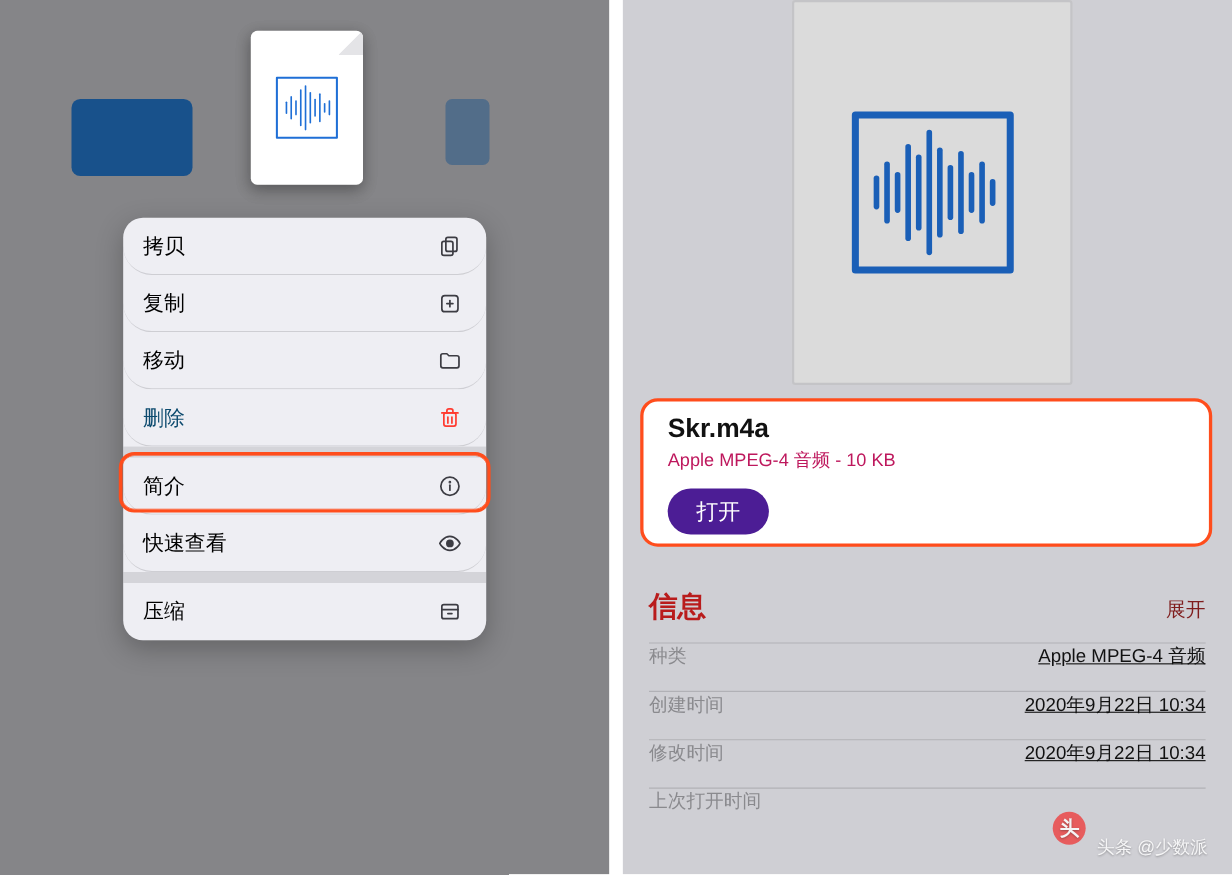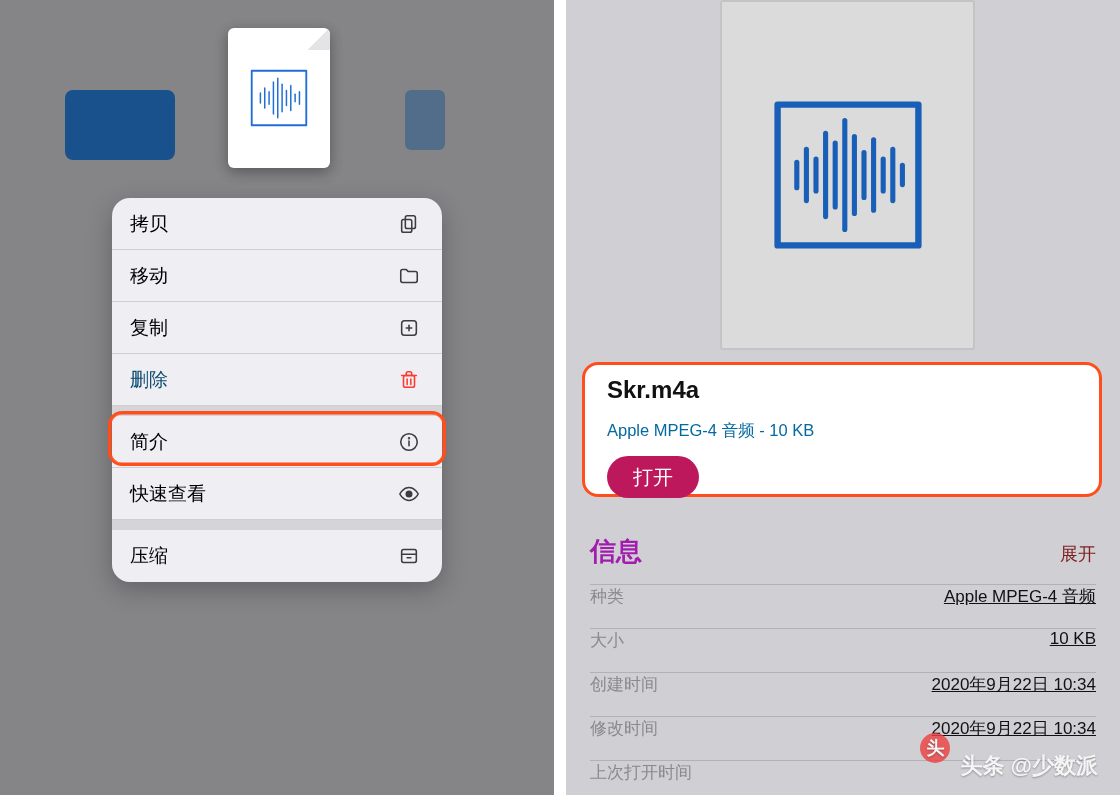--- a/index.html
+++ b/index.html
@@ -66,20 +66,21 @@
       box-shadow: 0 8px 24px rgba(0,0,0,.25);
       overflow: hidden;
     }
     .menu-item {
       display: flex; align-items: center; justify-content: space-between;
       height: 52px;
       padding: 0 20px 0 18px;
       font-size: 19px;
       color: #000;
       border-bottom: 1px solid rgba(60,60,67,.18);
+      border-radius: 26px;
     }
     .menu-item:last-child { border-bottom: none; }
     .menu-item .icon-slot { width: 26px; display:flex; justify-content:center; }
     .menu-item.destructive { color: #0c4a6e; }
     .menu-item.destructive svg { stroke: #ff3b30; }
     .menu-sep { height: 10px; background: rgba(60,60,67,.14); }
     .menu-item.highlight {
       position: relative;
     }
     .highlight-ring {
@@ -116,38 +117,38 @@
       height: 135px;
       background: #fff;
       border: 3px solid #ff4d1c;
       border-radius: 16px;
       padding: 11px 22px 14px;
     }
     .info-card .filename {
       font-size: 24px; font-weight: 700; color: #111;
     }
     .info-card .subtitle {
-      margin-top: 16px;
-      font-size: 16.5px; color: #0369a1;
+      margin-top: 4px;
+      font-size: 16.5px; color: #be185d;
     }
     .open-btn {
       margin-top: 14px;
       display: inline-flex; align-items:center; justify-content:center;
       height: 42px; padding: 0 26px;
-      background: #be185d;
+      background: #4c1d95;
       color: #fff; font-size: 20px;
       border-radius: 22px;
       border: none;
     }
     .meta-title-row {
       position: absolute;
       left: 24px; top: 534px; right: 24px;
       display:flex; justify-content:space-between; align-items:baseline;
     }
-    .meta-title { font-size: 26px; font-weight: 700; color: #a21caf; }
+    .meta-title { font-size: 26px; font-weight: 700; color: #b91c1c; }
     .expand-link { font-size: 18px; color: #7f1d1d; }
     .meta-list {
       position: absolute;
       left: 24px; right: 24px; top: 584px;
     }
     .meta-row {
       display:flex; justify-content:space-between; align-items:flex-start;
       height: 44px;
       border-top: 1px solid rgba(60,60,67,.2);
       font-size: 17px;
@@ -162,21 +163,21 @@
       color:#fff;
       text-shadow: 0 1px 2px rgba(0,0,0,.4);
       opacity: .8;
     }
     .footer-mark .logo {
       width: 30px; height: 30px; border-radius: 50%;
       background:#ed4040; color:#fff;
       display:flex;align-items:center;justify-content:center;
       font-size:18px; font-weight:700;
     }
-    .footer-mark .txt { font-size: 22px; font-weight:700;margin-top:36px; }
+    .footer-mark .txt { font-size: 16px; font-weight:400;margin-top:36px; }
     
     svg { stroke:#3c3c43; stroke-width:1.7; fill:none; stroke-linecap:round; stroke-linejoin:round; }
     
     .audio-icon rect { stroke:#1f6fd6; stroke-width:4; fill:none; }
     .audio-icon line { stroke:#1f6fd6; stroke-width:3.2; stroke-linecap:round; }
     .audio-icon.small rect { stroke-width:3; }
     .audio-icon.small line { stroke-width:2.4; }
   </style>
 </head>
 <body>
@@ -225,34 +226,34 @@
     <div class="menu-item">
       <span>拷贝</span>
       <span class="icon-slot">
         <svg width="22" height="22" viewBox="0 0 24 24">
             <rect x="8" y="3" width="11" height="14" rx="2"></rect>
             <rect x="4" y="7" width="11" height="14" rx="2"></rect>
           </svg>
       </span>
     </div>
     <div class="menu-item">
-      <span>移动</span>
-      <span class="icon-slot">
-        <svg width="22" height="22" viewBox="0 0 24 24">
-            <path d="M3 7a2 2 0 0 1 2-2h4l2 2h8a2 2 0 0 1 2 2v8a2 2 0 0 1-2 2H5a2 2 0 0 1-2-2z"></path>
-          </svg>
-      </span>
-    </div>
-    <div class="menu-item">
       <span>复制</span>
       <span class="icon-slot">
         <svg width="22" height="22" viewBox="0 0 24 24">
             <rect x="4" y="4" width="16" height="16" rx="3"></rect>
             <line x1="12" y1="9" x2="12" y2="15"></line>
             <line x1="9" y1="12" x2="15" y2="12"></line>
+          </svg>
+      </span>
+    </div>
+    <div class="menu-item">
+      <span>移动</span>
+      <span class="icon-slot">
+        <svg width="22" height="22" viewBox="0 0 24 24">
+            <path d="M3 7a2 2 0 0 1 2-2h4l2 2h8a2 2 0 0 1 2 2v8a2 2 0 0 1-2 2H5a2 2 0 0 1-2-2z"></path>
           </svg>
       </span>
     </div>
     <div class="menu-item destructive">
       <span>删除</span>
       <span class="icon-slot">
         <svg width="22" height="22" viewBox="0 0 24 24">
             <path d="M4 7h16"></path>
             <path d="M9 7V5a2 2 0 0 1 2-2h2a2 2 0 0 1 2 2v2"></path>
             <rect x="6" y="7" width="12" height="13" rx="2"></rect>
@@ -333,24 +334,20 @@
     <span class="meta-title">信息</span>
     <span class="expand-link">展开</span>
   </div>
 
   <div class="meta-list">
     <div class="meta-row">
       <span class="k">种类</span>
       <span class="v">Apple MPEG-4 音频</span>
     </div>
     <div class="meta-row">
-      <span class="k">大小</span>
-      <span class="v">10 KB</span>
-    </div>
-    <div class="meta-row">
       <span class="k">创建时间</span>
       <span class="v">2020年9月22日 10:34</span>
     </div>
     <div class="meta-row">
       <span class="k">修改时间</span>
       <span class="v">2020年9月22日 10:34</span>
     </div>
     <div class="meta-row">
       <span class="k">上次打开时间</span>
       <span class="v"></span>

